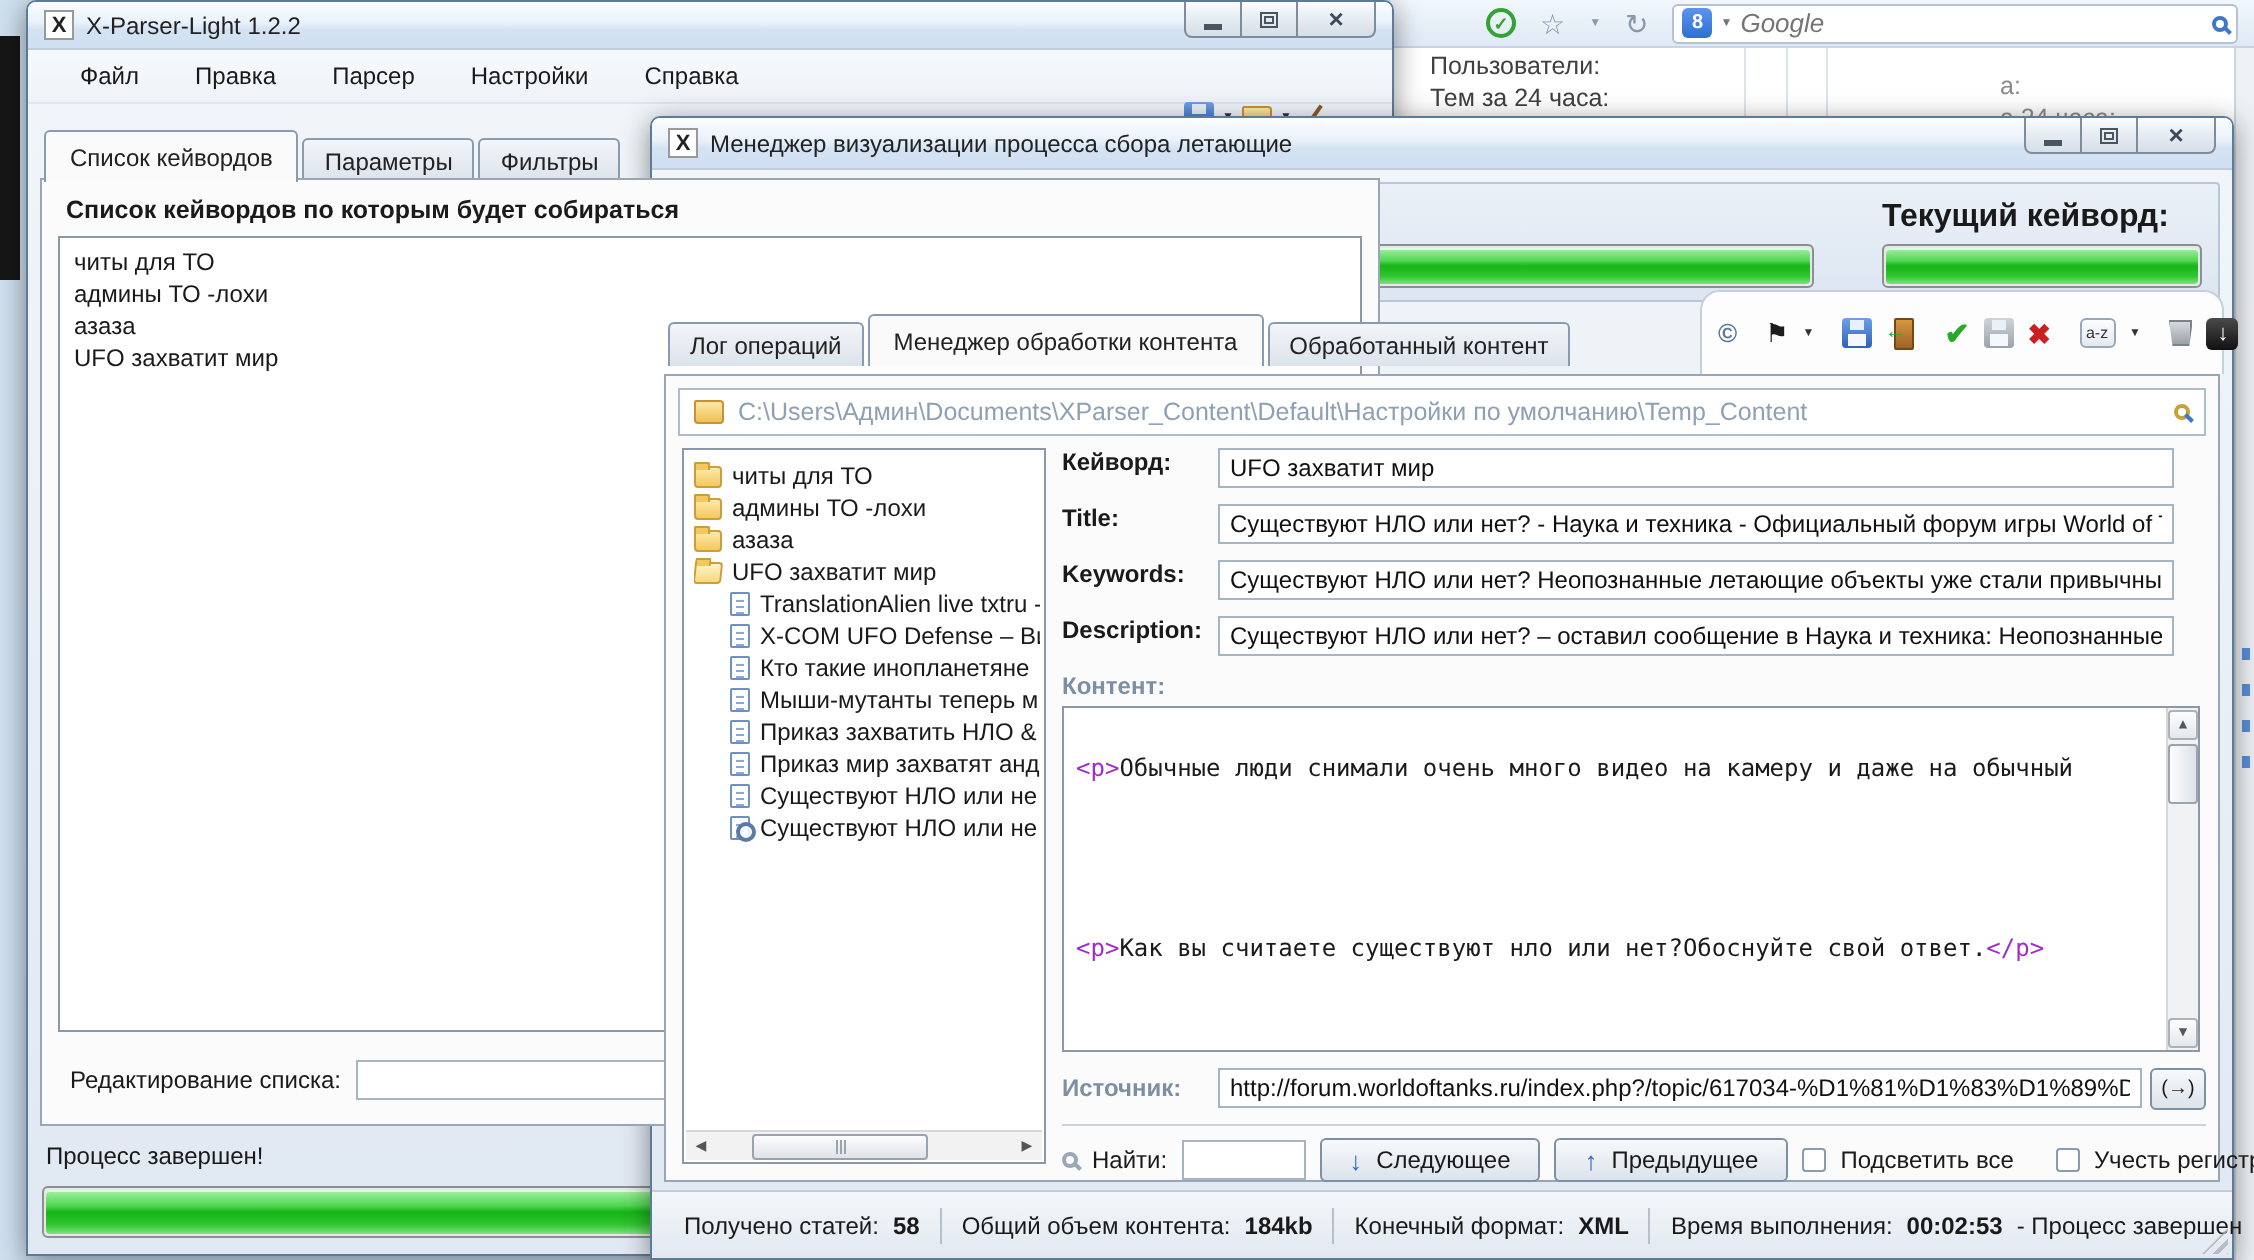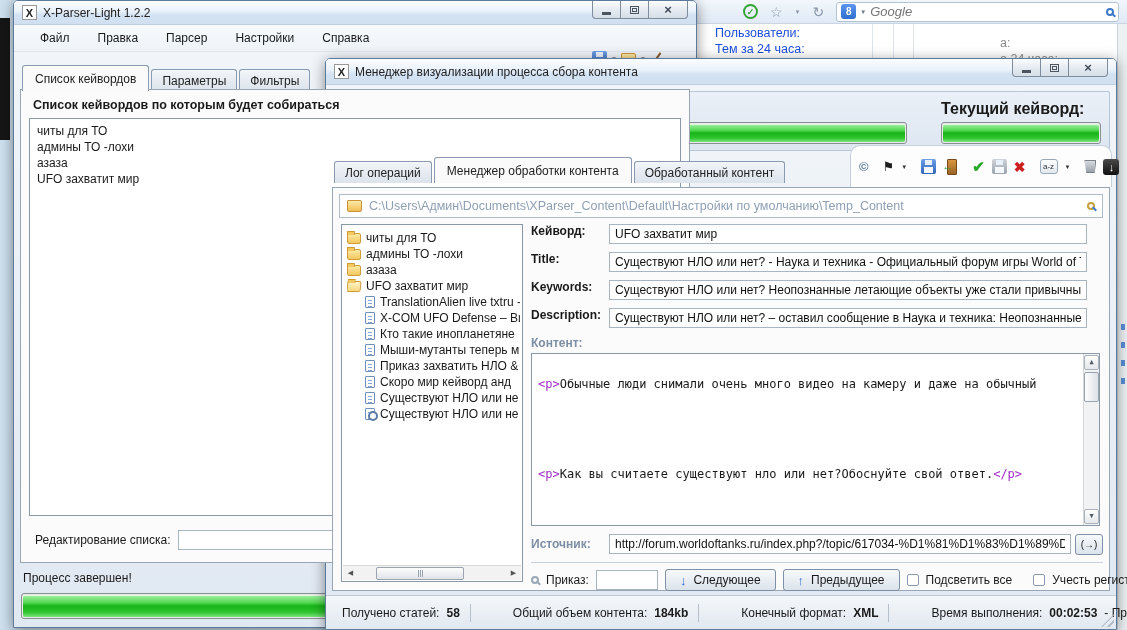--- a/index.html
+++ b/index.html
@@ -19,21 +19,21 @@
     display:flex; align-items:center; gap:4px; padding:0 4px; }
   .engine-badge { width:15px; height:15px; background:linear-gradient(#5b95ef,#2f6fd0); color:#fff;
     border-radius:3px; font-size:10px; font-weight:bold; display:flex; align-items:center; justify-content:center; }
   .searchbox input { border:none; outline:none; flex:1; font-style:italic; font-size:13px; color:#14532d;
     font-family:"Liberation Sans",sans-serif; background:transparent; }
   .mag { width:8px; height:8px; border:2px solid #3e79c8; border-radius:50%; position:relative; flex:none; }
   .mag::after { content:""; position:absolute; width:5px; height:2px; background:#3e79c8;
     right:-4px; bottom:-2px; transform:rotate(45deg); }
   .mag.gray { border-color:#9aa8b8; } .mag.gray::after { background:#9aa8b8; }
   .browser-page { position:absolute; left:0; top:24px; right:0; bottom:0; background:#fff; }
-  .stats { position:absolute; left:20px; top:2px; color:#1d4ed8; font-size:12.5px; line-height:15.5px; }
+  .stats { position:absolute; left:20px; top:2px; color:#404040; font-size:12.5px; line-height:15.5px; }
   .stats2 { position:absolute; left:305px; top:12px; color:#8b8b8b; font-size:12.5px; line-height:15.5px; }
   .pg-vline { position:absolute; top:0; height:40px; width:1px; background:#dde4ec; }
   .browser-scroll { position:absolute; right:0; top:24px; bottom:0; width:10px; background:#eef1f4; border-left:1px solid #ccd4dc; }
   .bs-dash { position:absolute; left:3px; width:4px; height:6px; background:#5b8dd6; }
 
   .left-strip { position:absolute; left:0; top:18px; width:10px; height:122px; background:#161616; }
 
   
   .win { position:absolute; background:linear-gradient(#f2f6fa,#e0e8f2); border:1px solid #5c7globalkey; border:1px solid #5c7a99;
     border-radius:5px 5px 0 0; box-shadow:0 3px 14px rgba(0,0,0,.45); }
@@ -171,21 +171,21 @@
     background:linear-gradient(#f7f9fb,#dce3eb); font-size:10px; display:flex; align-items:center; justify-content:center; flex:none; }
   .fdivider { border-top:1px solid #c9d1da; margin:7px 0 6px; }
   .findbar { display:flex; align-items:center; gap:7px; }
   .findbar input { width:62px; }
   .fbtn { height:22px; padding:0 14px; border:1px solid #7e90a6; border-radius:3px;
     background:linear-gradient(#f7f9fb,#dce3eb); display:flex; align-items:center; gap:7px; font-size:12px; }
   .barrow { color:#2e6bd4; font-weight:bold; font-size:13px; line-height:1; }
   .cb { width:12px; height:12px; background:#fff; border:1px solid #8a9ab0; border-radius:2px; flex:none; }
   .cblabel { white-space:nowrap; }
   .mstatusbar { position:absolute; left:0; right:0; bottom:0; height:34px; background:linear-gradient(#f4f7fa,#e1e8f0);
-    border-top:1px solid #c2cbd5; display:flex; align-items:center; padding:0 6px;gap:32px; }
+    border-top:1px solid #c2cbd5; display:flex; align-items:center; padding:0 6px; }
   .seg { display:flex; align-items:center; gap:7px; padding:0 10px; height:18px; border-right:1px solid #b6c0cb; white-space:nowrap; }
   .seg:last-child { border-right:none; }
   .seg b { font-weight:bold; }
   .grip { position:absolute; right:2px; bottom:2px; width:13px; height:13px;
     background:repeating-linear-gradient(135deg, transparent 0 3px, #aab4be 3px 5px); opacity:.8;
     clip-path:polygon(100% 0,100% 100%,0 100%); }
 </style>
 </head>
 <body>
 
@@ -278,21 +278,21 @@
     </div>
     <div class="pstatustext">Процесс завершен!</div>
     <div class="pprogress pbar">
         <div class="fill" style="width:100%;"></div>
       </div>
   </div>
 
   <div class="win mgr">
     <div class="titlebar">
       <span class="app-ic">X</span>
-      <span>Менеджер визуализации процесса сбора контента</span>
+      <span>Менеджер визуализации процесса сбора летающие</span>
       <span class="winbtns">
         <span class="winbtn">
             <span class="g-min"></span>
           </span>
         <span class="winbtn">
             <span class="g-max"></span>
           </span>
         <span class="winbtn">
             <span class="g-close">×</span>
           </span>
@@ -376,21 +376,21 @@
         <div class="trow child">
             <span class="ic ic-doc"></span>
             <span>Мыши-мутанты теперь м</span>
           </div>
         <div class="trow child">
             <span class="ic ic-doc"></span>
             <span>Приказ захватить НЛО &amp;</span>
           </div>
         <div class="trow child">
             <span class="ic ic-doc"></span>
-            <span>Скоро мир кейворд анд</span>
+            <span>Приказ мир захватят анд</span>
           </div>
         <div class="trow child">
             <span class="ic ic-doc"></span>
             <span>Существуют НЛО или не</span>
           </div>
         <div class="trow child">
             <span class="ic ic-doc ic-docsearch"></span>
             <span>Существуют НЛО или не</span>
           </div>
         <div class="tree-hscroll">
@@ -445,21 +445,21 @@
         <div class="source-row">
           <span class="flabel">Источник:</span>
           <input class="tfield" value="http://forum.worldoftanks.ru/index.php?/topic/617034-%D1%81%D1%83%D1%89%D0%B5%D1" style="">
           <span class="openbtn">(→)</span>
         </div>
 
         <div class="fdivider"></div>
 
         <div class="findbar">
           <span class="mag gray"></span>
-          <span>Приказ:</span>
+          <span>Найти:</span>
           <input class="tfield" value="" style="">
           <span class="fbtn">
             <span class="barrow">↓</span>
             <span>Следующее</span>
           </span>
           <span class="fbtn">
             <span class="barrow">↑</span>
             <span>Предыдущее</span>
           </span>
           <span class="cb"></span>

